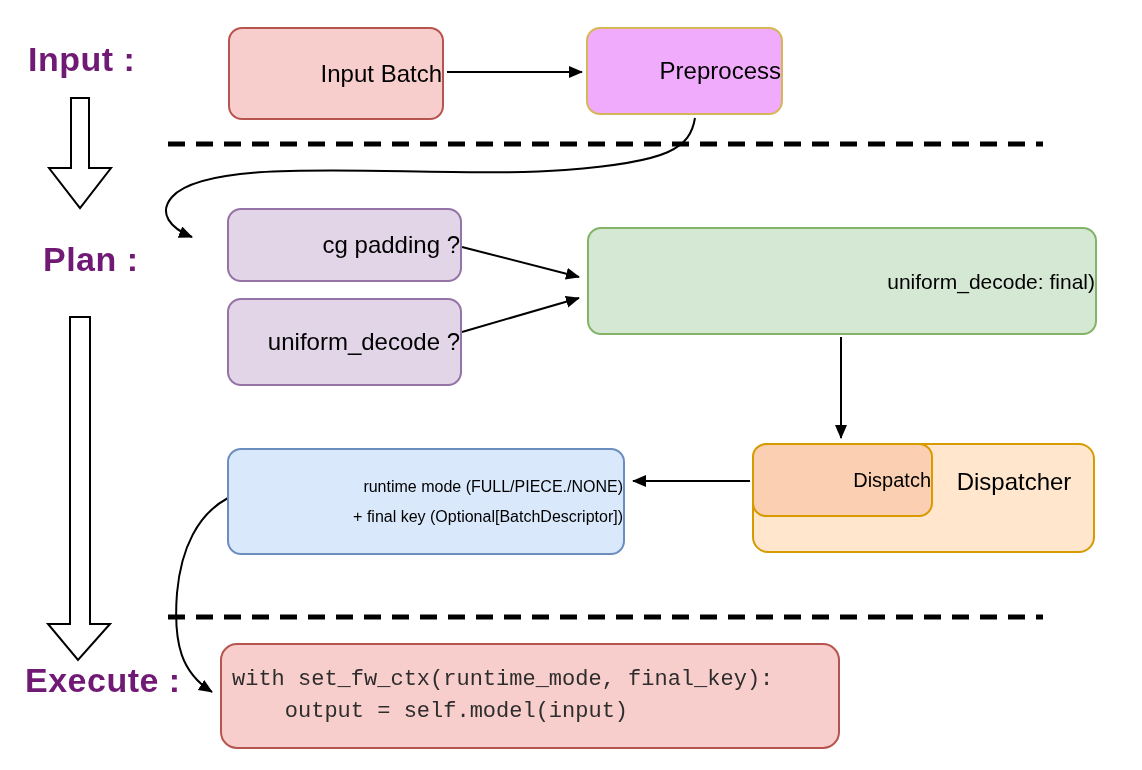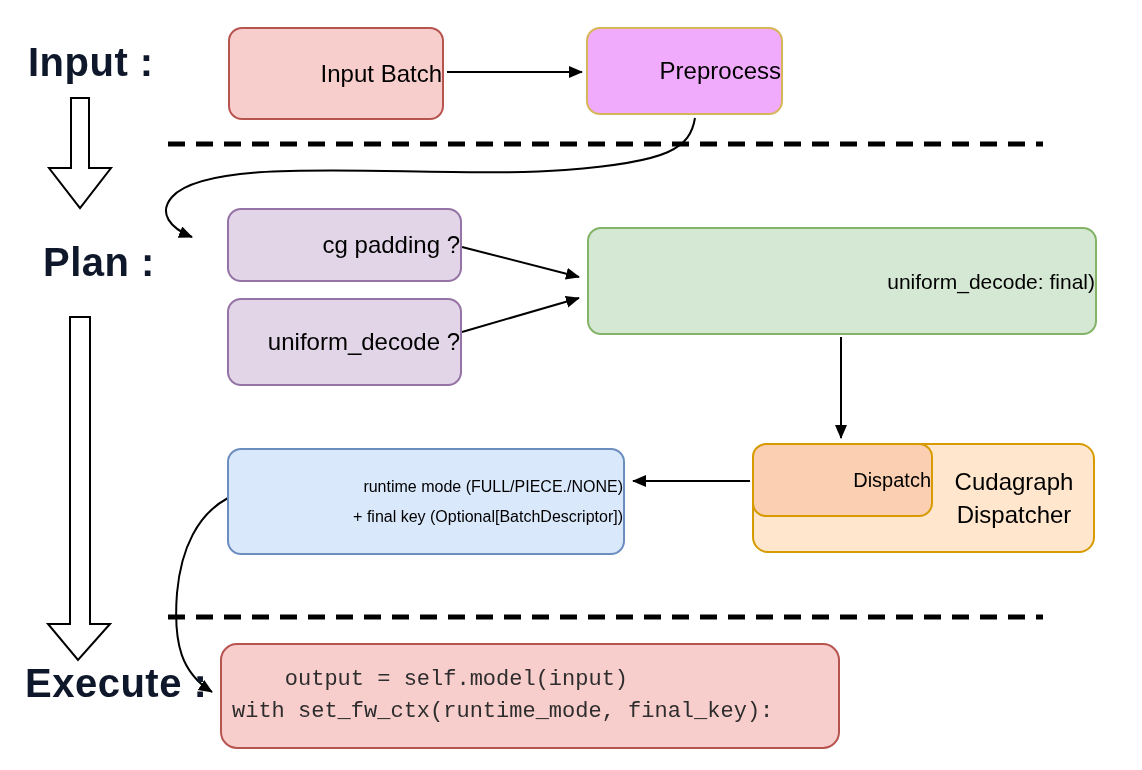--- a/index.html
+++ b/index.html
@@ -7,22 +7,22 @@
     position:relative;
     width:1142px;height:770px;
     background:#ffffff;
     font-family:"Liberation Sans",sans-serif;
     overflow:hidden;
   }
   .layer{position:absolute;left:0;top:0;width:1142px;height:770px;}
   .stage-label{
     position:absolute;
     font-weight:bold;
-    font-size:40px;
-    color:#0f172a;
+    font-size:34px;
+    color:#701a75;
     white-space:nowrap;
     letter-spacing:0.5px;
   }
   #lbl-input{left:28px;top:40px;}
   #lbl-plan{left:43px;top:240px;}
   #lbl-execute{left:25px;top:661px;text-align:right;}
 
   .box{
     position:absolute;
     box-sizing:border-box;
@@ -114,31 +114,30 @@
   <div class="box" id="box-uniform-decode">
     <span class="box-line">uniform_decode ?</span>
   </div>
 
   <div class="box" id="box-init-key">
     <span class="box-line">uniform_decode: final)</span>
   </div>
 
   <div class="box" id="box-cudagraph"></div>
   <div id="cudagraph-label">
-    <div class="box-line">Cudagraph</div>
     <div class="box-line">Dispatcher</div>
   </div>
 
   <div class="box" id="box-dispatch">
     <span class="box-line">Dispatch</span>
   </div>
 
   <div class="box" id="box-runtime-mode">
     <span class="box-line">runtime mode (FULL/PIECE./NONE)</span>
     <span class="box-line">+ final key (Optional[BatchDescriptor])</span>
   </div>
 
   <div class="box" id="box-execute-code">
+    <span class="code-line">with set_fw_ctx(runtime_mode, final_key):</span>
     <span class="code-line">    output = self.model(input)</span>
-    <span class="code-line">with set_fw_ctx(runtime_mode, final_key):</span>
   </div>
 
 </div>
 
 </body></html>

